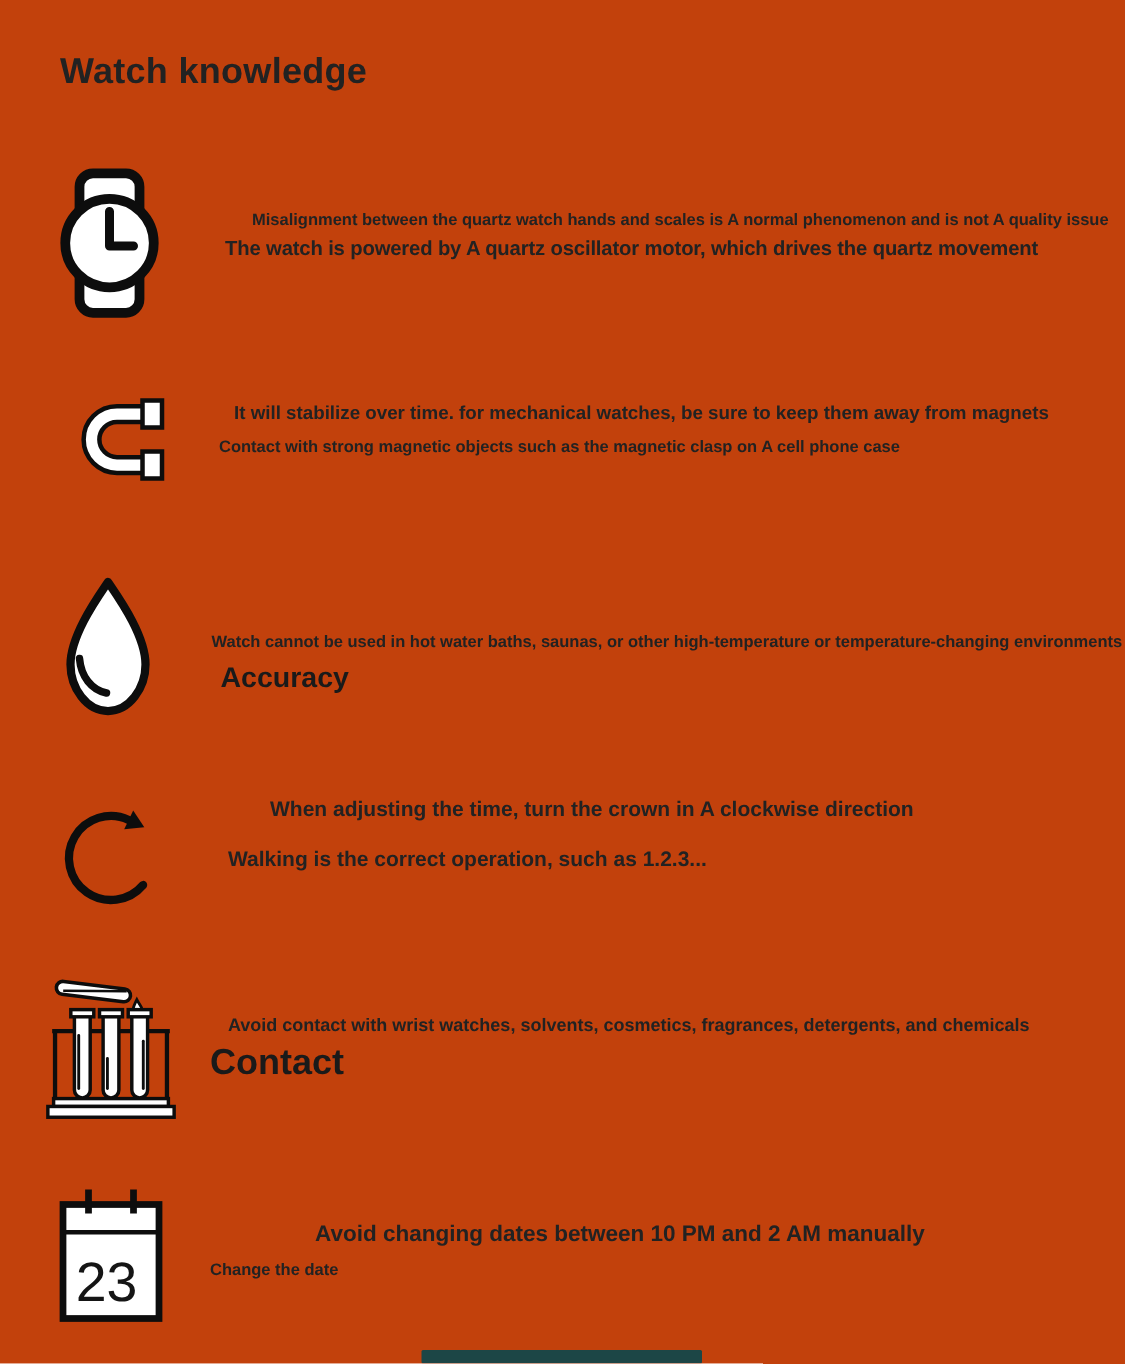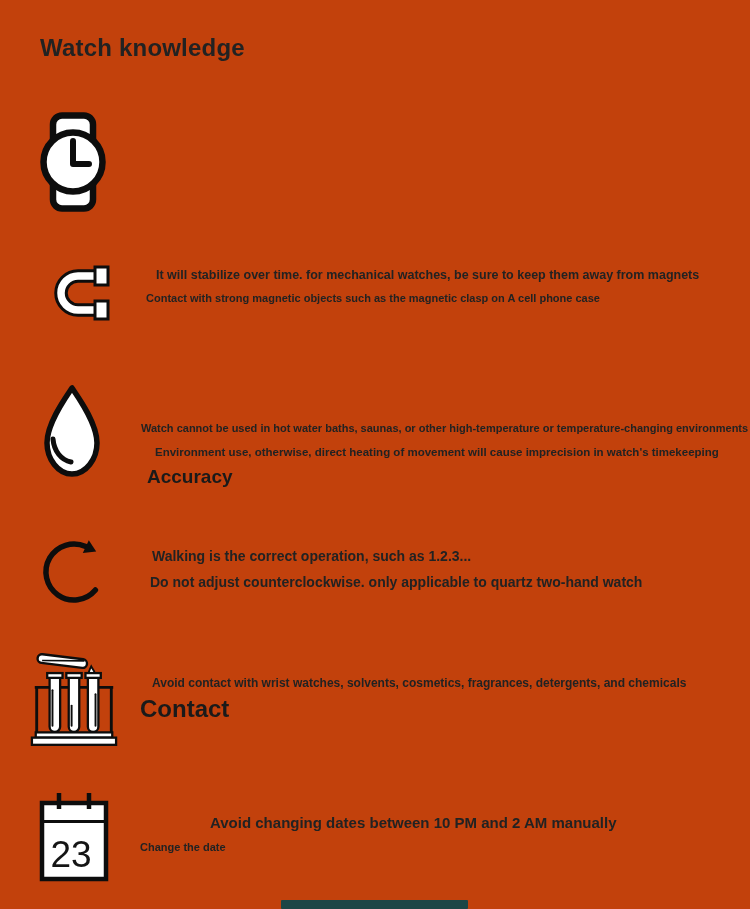--- a/index.html
+++ b/index.html
@@ -48,20 +48,24 @@
 
   <div class="abs page-title txt">Watch knowledge</div>
 
   <div class="abs" style="left:40px;top:112px;">
     <svg width="66" height="100" viewBox="0 0 66 100" fill="none">
       <rect x="13" y="3.5" width="40" height="93" rx="9" fill="#fff" stroke="#0d0d0d" stroke-width="6.5"></rect>
       <circle cx="33" cy="50" r="29.5" fill="#fff" stroke="#0d0d0d" stroke-width="6.5"></circle>
       <path d="M33 29 V52 H49" stroke="#0d0d0d" stroke-width="6" stroke-linecap="round" stroke-linejoin="round"></path>
     </svg>
   </div>
+  <div class="abs s1-text">
+    <div class="txt line s1-l1">Misalignment between the quartz watch hands and scales is A normal phenomenon and is not A quality issue</div>
+    <div class="txt line s1-l2">The watch is powered by A quartz oscillator motor, which drives the quartz movement</div>
+  </div>
 
   <div class="abs" style="left:38px;top:262px;">
     <svg width="76" height="62" viewBox="0 0 76 62" fill="none">
       <path d="M60 14 H40 A17 17 0 0 0 40 48 H60" stroke="#0d0d0d" stroke-width="13.5"></path>
       <path d="M60 14 H40 A17 17 0 0 0 40 48 H60" stroke="#ffffff" stroke-width="7.5"></path>
       <rect x="57" y="5" width="13" height="18" fill="#fff" stroke="#0d0d0d" stroke-width="3"></rect>
       <rect x="57" y="39" width="13" height="18" fill="#fff" stroke="#0d0d0d" stroke-width="3"></rect>
     </svg>
   </div>
   <div class="abs s2-text">
@@ -70,33 +74,32 @@
   </div>
 
   <div class="abs" style="left:40px;top:383px;">
     <svg width="64" height="98" viewBox="0 0 64 98" fill="none">
       <path d="M32 5 C 26 14, 7 40, 7 60 C 7 76, 18 91, 32 91 C 46 91, 57 76, 57 60 C 57 40, 38 14, 32 5 Z" fill="#fff" stroke="#0d0d0d" stroke-width="5.5" stroke-linejoin="round"></path>
       <path d="M13 56 C 14 68, 21 77, 31 79" stroke="#0d0d0d" stroke-width="5" stroke-linecap="round"></path>
     </svg>
   </div>
   <div class="abs s3-text">
     <div class="txt line s3-l1">Watch cannot be used in hot water baths, saunas, or other high-temperature or temperature-changing environments</div>
-    <div class="txt line s3-l2">Environment use, otherwise, direct heating of movement will cause imprecision in watch's timekeeping</div>
     <div class="txt line s3-l3">Accuracy</div>
   </div>
 
   <div class="abs" style="left:40px;top:524px;">
     <svg width="72" height="90" viewBox="0 0 72 90" fill="none">
       <path d="M55.4 66 A28 28 0 1 1 45.8 22.6" stroke="#0d0d0d" stroke-width="5.5" stroke-linecap="round"></path>
       <polygon points="56.2,27.5 42.8,28.9 48.8,16.3" fill="#0d0d0d"></polygon>
     </svg>
   </div>
   <div class="abs s4-text">
+    <div class="txt line s4-l1">When adjusting the time, turn the crown in A clockwise direction</div>
     <div class="txt line s4-l2">Walking is the correct operation, such as 1.2.3...</div>
-    <div class="txt line s4-l3">Do not adjust counterclockwise. only applicable to quartz two-hand watch</div>
   </div>
 
   <div class="abs" style="left:30px;top:644px;">
     <svg width="88" height="106" viewBox="0 0 92 106" fill="none">
       <g transform="rotate(7 10 12)">
         <rect x="8" y="8" width="52" height="9" rx="4.5" fill="#fff" stroke="#0d0d0d" stroke-width="2.5"></rect>
         <line x1="13" y1="14.5" x2="57" y2="9.5" stroke="#0d0d0d" stroke-width="1.8"></line>
       </g>
       <path d="M64 21 C62.5 24 61.5 26 61.5 27.5 A3 3 0 0 0 67.5 27.5 C67.5 26 65.5 24 64 21 Z" fill="#fff" stroke="#0d0d0d" stroke-width="2"></path>
       <line x1="5" y1="43" x2="87" y2="43" stroke="#0d0d0d" stroke-width="3"></line>

